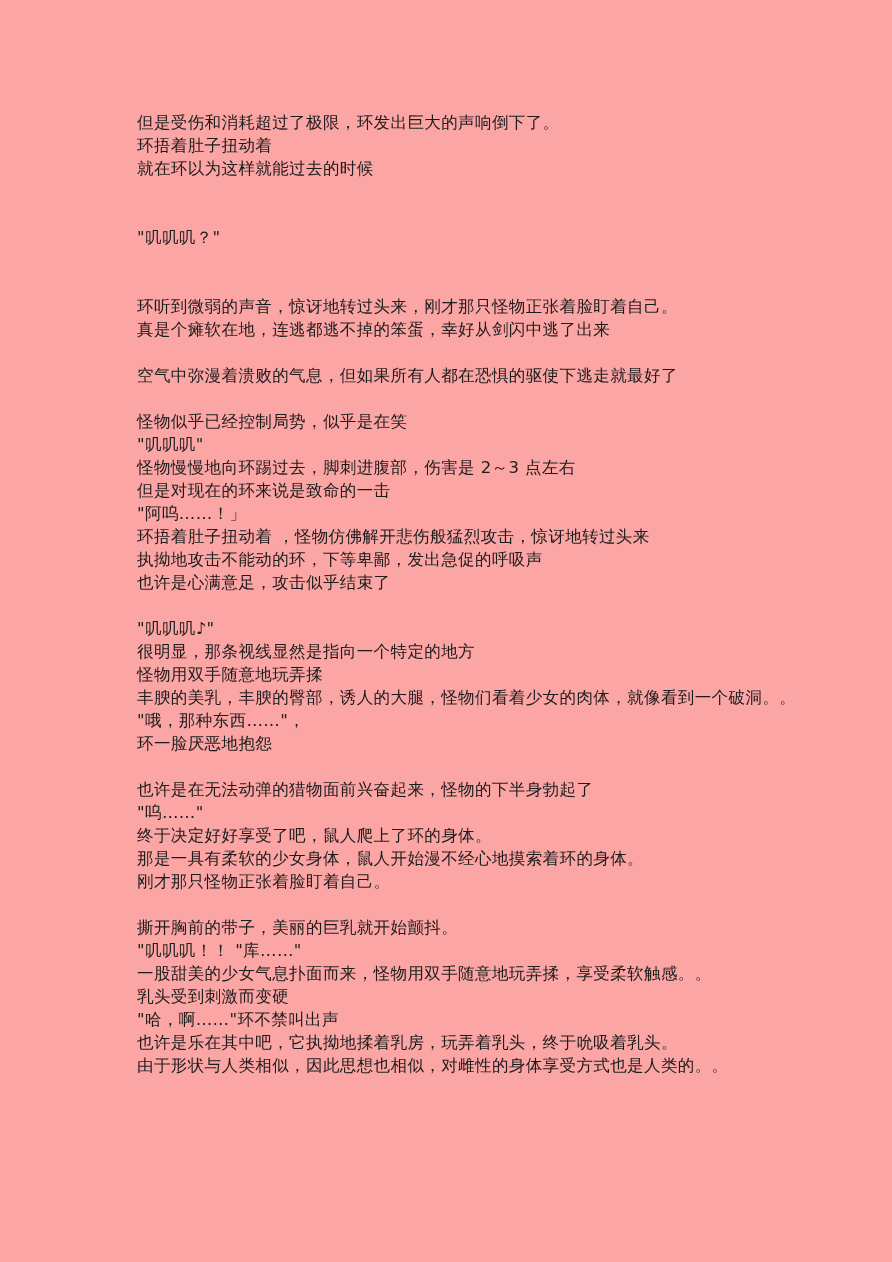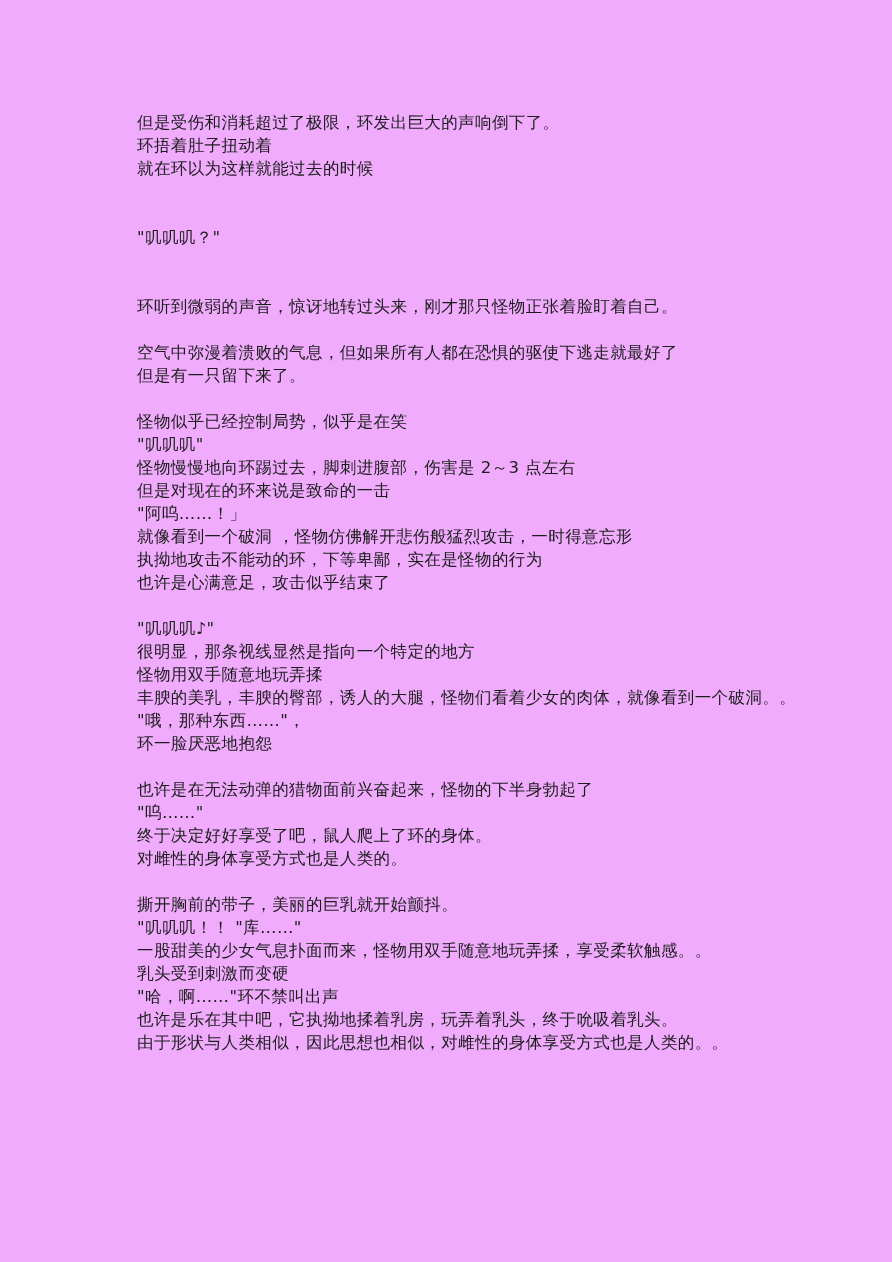--- a/index.html
+++ b/index.html
@@ -4,21 +4,21 @@
 <style>
   html, body {
     margin: 0;
     padding: 0;
     background: #ffffff;
   }
   .page {
     position: relative;
     width: 892px;
     height: 1262px;
-    background: #f0abfc;
+    background: #fca5a5;
     overflow: hidden;
   }
   .content {
     position: absolute;
     top: 111px;
     left: 137px;
     right: 70px;
     font-family: "DejaVu Sans", "Liberation Sans", sans-serif;
     font-size: 16.5px;
     line-height: 23px;
@@ -37,44 +37,45 @@
   <div class="content">
     <div class="line">但是受伤和消耗超过了极限，环发出巨大的声响倒下了。</div>
     <div class="line">环捂着肚子扭动着</div>
     <div class="line">就在环以为这样就能过去的时候</div>
     <div class="line"></div>
     <div class="line"></div>
     <div class="line">"叽叽叽？"</div>
     <div class="line"></div>
     <div class="line"></div>
     <div class="line">环听到微弱的声音，惊讶地转过头来，刚才那只怪物正张着脸盯着自己。</div>
+    <div class="line">真是个瘫软在地，连逃都逃不掉的笨蛋，幸好从剑闪中逃了出来</div>
     <div class="line"></div>
     <div class="line">空气中弥漫着溃败的气息，但如果所有人都在恐惧的驱使下逃走就最好了</div>
-    <div class="line">但是有一只留下来了。</div>
     <div class="line"></div>
     <div class="line">怪物似乎已经控制局势，似乎是在笑</div>
     <div class="line">"叽叽叽"</div>
     <div class="line">怪物慢慢地向环踢过去，脚刺进腹部，伤害是 2～3 点左右</div>
     <div class="line">但是对现在的环来说是致命的一击</div>
     <div class="line">"阿呜……！」</div>
-    <div class="line">就像看到一个破洞 ，怪物仿佛解开悲伤般猛烈攻击，一时得意忘形</div>
-    <div class="line">执拗地攻击不能动的环，下等卑鄙，实在是怪物的行为</div>
+    <div class="line">环捂着肚子扭动着 ，怪物仿佛解开悲伤般猛烈攻击，惊讶地转过头来</div>
+    <div class="line">执拗地攻击不能动的环，下等卑鄙，发出急促的呼吸声</div>
     <div class="line">也许是心满意足，攻击似乎结束了</div>
     <div class="line"></div>
     <div class="line">"叽叽叽♪"</div>
     <div class="line">很明显，那条视线显然是指向一个特定的地方</div>
     <div class="line">怪物用双手随意地玩弄揉</div>
     <div class="line">丰腴的美乳，丰腴的臀部，诱人的大腿，怪物们看着少女的肉体，就像看到一个破洞。。</div>
     <div class="line">"哦，那种东西……"，</div>
     <div class="line">环一脸厌恶地抱怨</div>
     <div class="line"></div>
     <div class="line">也许是在无法动弹的猎物面前兴奋起来，怪物的下半身勃起了</div>
     <div class="line">"呜……"</div>
     <div class="line">终于决定好好享受了吧，鼠人爬上了环的身体。</div>
-    <div class="line">对雌性的身体享受方式也是人类的。</div>
+    <div class="line">那是一具有柔软的少女身体，鼠人开始漫不经心地摸索着环的身体。</div>
+    <div class="line">刚才那只怪物正张着脸盯着自己。</div>
     <div class="line"></div>
     <div class="line">撕开胸前的带子，美丽的巨乳就开始颤抖。</div>
     <div class="line">"叽叽叽！！ "库……"</div>
     <div class="line">一股甜美的少女气息扑面而来，怪物用双手随意地玩弄揉，享受柔软触感。。</div>
     <div class="line">乳头受到刺激而变硬</div>
     <div class="line">"哈，啊……"环不禁叫出声</div>
     <div class="line">也许是乐在其中吧，它执拗地揉着乳房，玩弄着乳头，终于吮吸着乳头。</div>
     <div class="line">由于形状与人类相似，因此思想也相似，对雌性的身体享受方式也是人类的。。</div>
   </div>
 </div>

